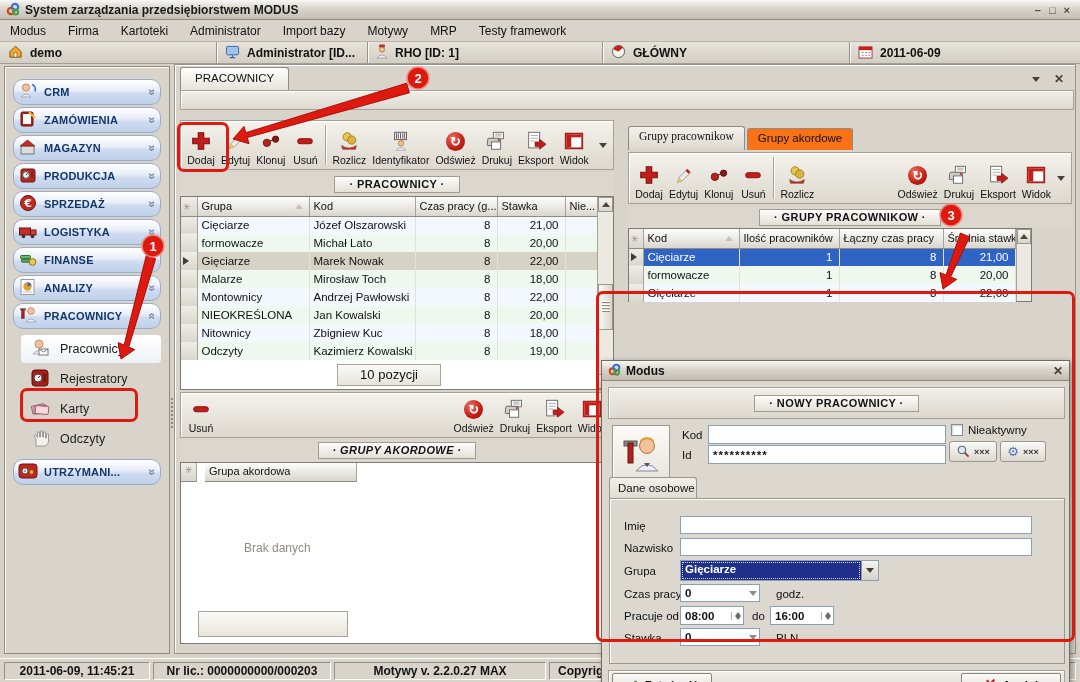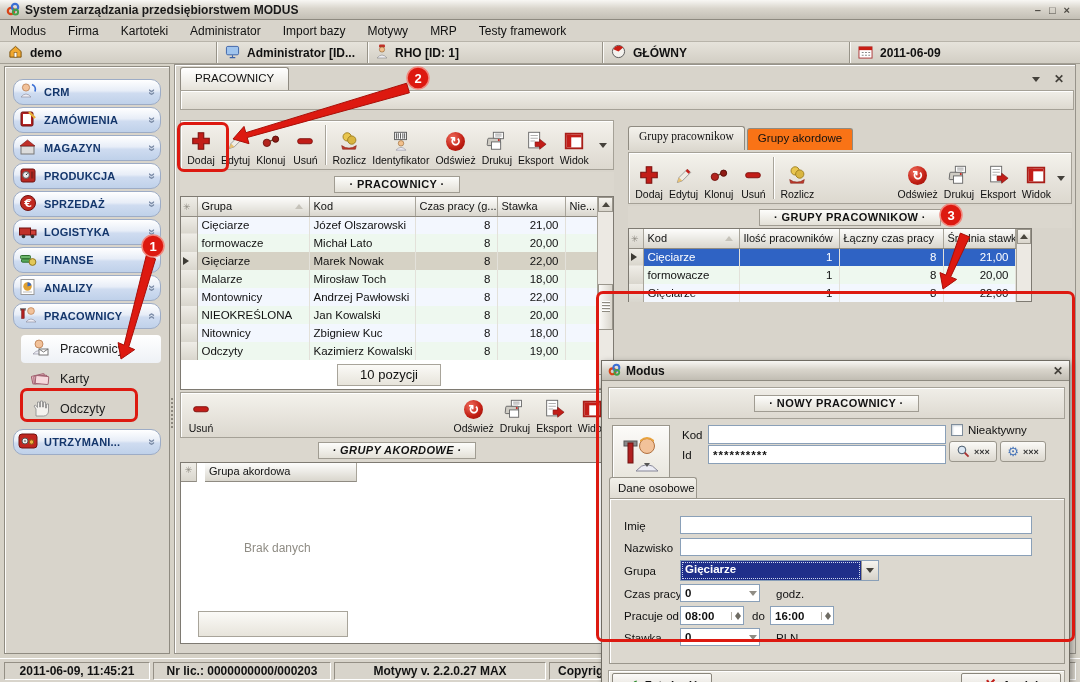--- a/index.html
+++ b/index.html
@@ -270,20 +270,29 @@
     </div>
     <div class="submenu">
       <div class="subitem active">
         <span><svg width="22" height="22" viewBox="0 0 22 22">
               <circle cx="10" cy="7" r="4" fill="#f2c29a" stroke="#b07040" stroke-width=".7"></circle>
               <path d="M4 17q6-7 12 0z" fill="#ececf4" stroke="#889" stroke-width=".6"></path>
               <rect x="10" y="12" width="9" height="6" fill="#fff" stroke="#777"></rect>
               <path d="M10 12l4.5 3 4.5-3" fill="none" stroke="#777"></path>
             </svg></span>
         <span>Pracownicy</span>
+      </div>
+      <div class="subitem">
+        <span><svg width="22" height="22" viewBox="0 0 22 22">
+              <rect x="3" y="3" width="16" height="16" rx="3" fill="#a81e18" stroke="#5f0e0a"></rect>
+              <circle cx="9" cy="11" r="4" fill="#ececec" stroke="#444"></circle>
+              <path d="M9 11l2-2" stroke="#333"></path>
+              <rect x="14.5" y="7" width="2.4" height="8" fill="#6f1510"></rect>
+            </svg></span>
+        <span>Rejestratory</span>
       </div>
       <div class="subitem">
         <span><svg width="22" height="22" viewBox="0 0 22 22">
               <rect x="3" y="8" width="13" height="8" rx="1" fill="#e8b8c0" stroke="#a06070" transform="rotate(-12 9 12)"></rect>
               <rect x="5" y="8.5" width="13" height="8" rx="1" fill="#f0c8ce" stroke="#a06070" transform="rotate(-4 12 12)"></rect>
               <rect x="6.5" y="9" width="13" height="8" rx="1" fill="#f6d8dc" stroke="#a06070" transform="rotate(5 13 13)"></rect>
             </svg></span>
         <span>Karty</span>
       </div>
       <div class="subitem">

